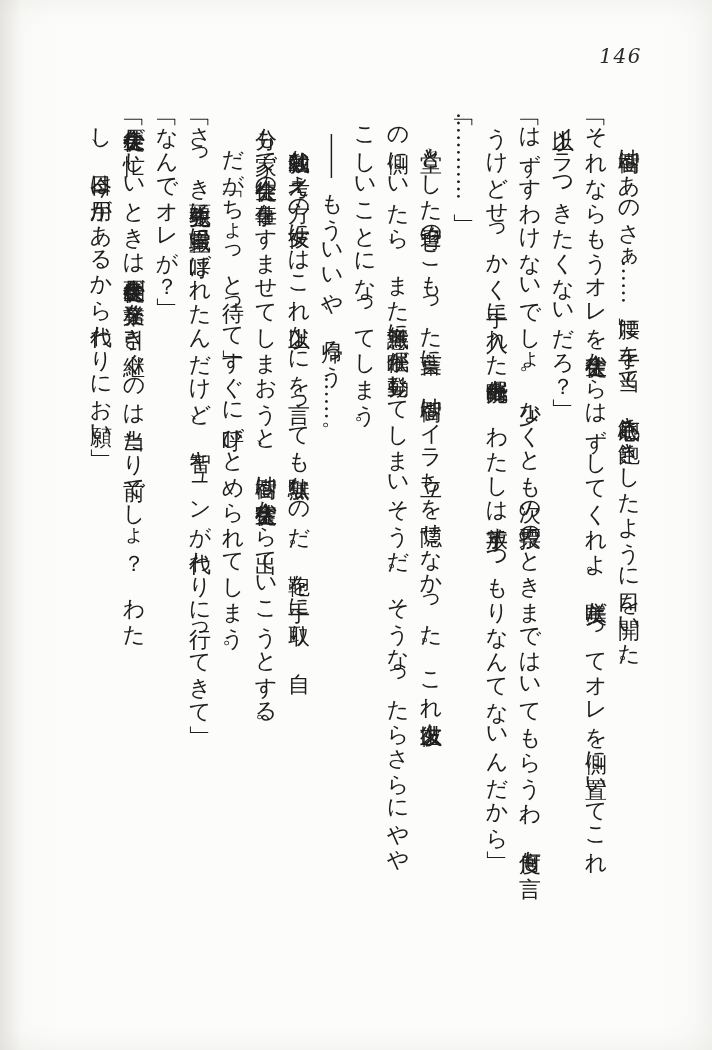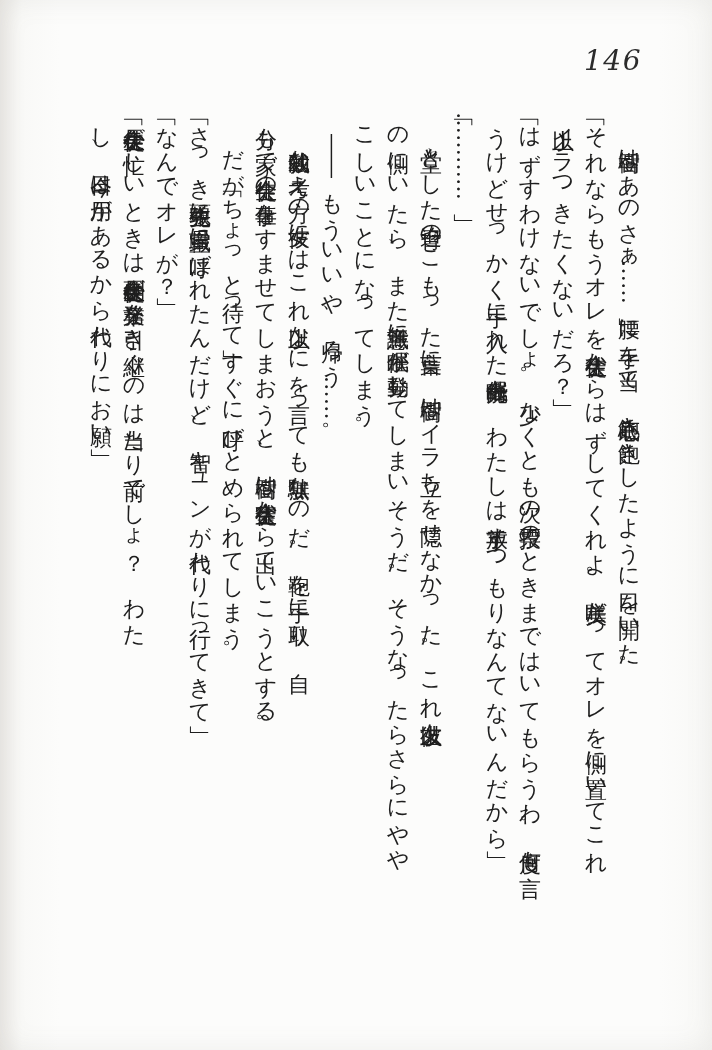--- a/index.html
+++ b/index.html
@@ -19,21 +19,21 @@
     inset: 0;
     background:
       linear-gradient(90deg, #eceae7 0px, #f9f9f7 22px, #fcfcfb 60px, #fcfcfb 660px, #f8f8f6 712px),
       #fcfcfb;
     box-shadow: inset 0 0 28px rgba(120,115,105,0.10);
   }
   .page-number {
     position: absolute;
     top: 44px;
     right: 70px;
-    font-size: 28px;
+    font-size: 20px;
     font-style: italic;
     letter-spacing: 1.5px;
     color: #2b2b2b;
   }
   .text-block {
     position: absolute;
     top: 112px;
     right: 66px;
     height: 838px;
     writing-mode: vertical-rl;

